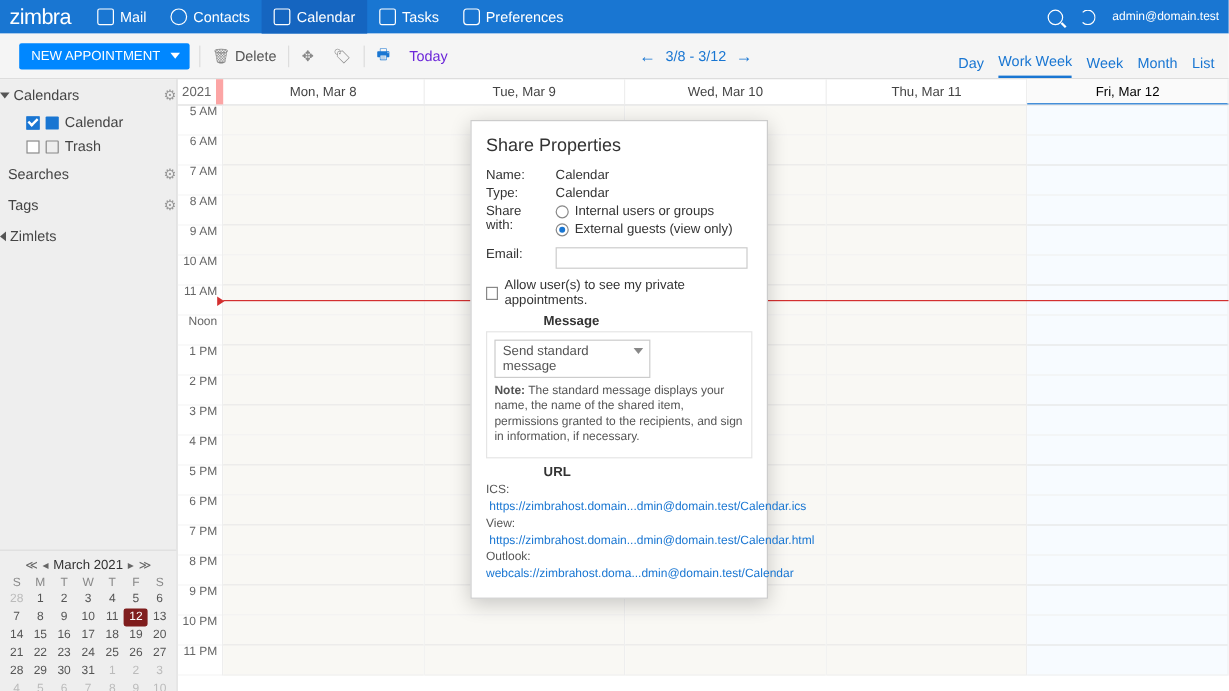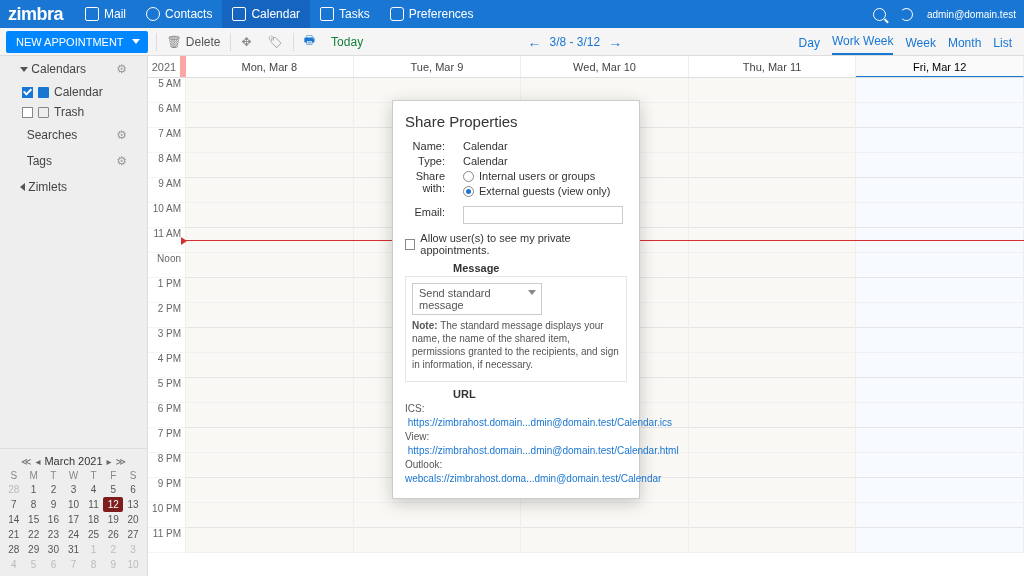--- a/index.html
+++ b/index.html
@@ -1,39 +1,39 @@
 <!DOCTYPE html>
 <html><head>
 <meta charset="utf-8">
 <style>
 * { box-sizing: border-box; margin: 0; padding: 0; }
 body { font-family: "Helvetica Neue", Arial, sans-serif; font-size: 12px; color: #333; width: 1024px; height: 576px; overflow: hidden; position: relative; background: #fff; }
 
 .topbar { background: #1976d2; height: 28px; display: flex; align-items: center; color: #fff; padding: 0 8px; }
-.logo { font-weight: 700; font-size: 18px; letter-spacing: -0.5px; margin-right: 12px; }
+.logo { font-weight: 400; font-size: 18px; letter-spacing: -0.5px; margin-right: 12px; }
 .topnav { display: flex; height: 100%; }
 .topnav .tab { display: flex; align-items: center; padding: 0 10px; gap: 5px; cursor: pointer; font-size: 12px; }
 .topnav .tab.active { background: #1565c0; }
 .tabicon { width: 14px; height: 14px; border: 1.5px solid #fff; border-radius: 2px; display: inline-block; }
 .topbar .right { margin-left: auto; display: flex; align-items: center; gap: 14px; font-size: 10px; }
 
-.toolbar { height: 28px; background: #f5f5f5; border-bottom: 1px solid #ddd; display: flex; align-items: center; }
+.toolbar { height: 38px; background: #f5f5f5; border-bottom: 1px solid #ddd; display: flex; align-items: center; padding-left: 10px; }
 .newbtn { background: #0087ff; color: #fff; height: 22px; margin: 3px 6px; display: flex; align-items: center; padding: 0 24px 0 10px; font-size: 11px; position: relative; cursor: pointer; border-radius: 2px; }
 .newbtn .caret { position: absolute; right: 8px; top: 8px; border-left: 4px solid transparent; border-right: 4px solid transparent; border-top: 5px solid #fff; }
 .toolbtn { display: flex; align-items: center; padding: 0 8px; height: 100%; color: #555; gap: 4px; cursor: pointer; }
 .toolsep { width: 1px; background: #ddd; height: 18px; margin: 0 2px; }
 .toolbar .center { margin-left: auto; display: flex; align-items: center; gap: 8px; color: #1976d2; padding-right: 8px; }
 .toolbar .viewsel { margin-left: auto; display: flex; gap: 12px; padding: 0 12px; color: #1976d2; height: 100%; align-items: flex-end; font-size: 12px; }
 .viewsel span { padding-bottom: 5px; cursor: pointer; }
 .viewsel span.active { border-bottom: 2px solid #1976d2; }
 .arrow { cursor: pointer; color: #1976d2; font-size: 14px; }
 
 .main { display: flex; height: calc(100% - 56px); }
 .sidebar { width: 148px; background: #eee; border-right: 1px solid #ddd; display: flex; flex-direction: column; }
-.side-section { padding: 6px 20px; display: flex; align-items: center; cursor: pointer; color: #444; }
+.side-section { padding: 6px 0; display: flex; align-items: center; cursor: pointer; color: #444; }
 .side-section .gear { margin-left: auto; color: #999; }
 .side-item { padding: 3px 8px 3px 22px; display: flex; align-items: center; gap: 5px; cursor: pointer; color: #444; }
 .chk { width: 11px; height: 11px; border: 1px solid #888; display: inline-block; background: #fff; }
 .chk.on { background: #1976d2; border-color: #1976d2; position: relative; }
 .chk.on::after { content:""; position:absolute; left:2px; top:-1px; width:3px; height:6px; border:solid #fff; border-width:0 2px 2px 0; transform:rotate(45deg); }
 .minical-wrap { margin-top: auto; border-top: 1px solid #ddd; padding: 4px; background: #eee; }
 .minical-head { display: flex; align-items: center; justify-content: center; gap: 4px; font-size: 11px; color: #333; padding: 2px 0; }
 .minical-head .nav { cursor: pointer; color: #666; font-size: 10px; }
 .minical { width: 100%; border-collapse: collapse; font-size: 10px; text-align: center; color: #555; }
 .minical th { font-weight: normal; color: #888; padding: 1px; }
@@ -54,38 +54,38 @@
 .daycol.today { background: #f7fbff; }
 .daycol .slot { height: 25px; border-bottom: 1px solid #f0f0f0; }
 .daycol .slot:nth-child(2n) { border-bottom: 1px solid #e5e5e5; }
 .daycol.dim .slot { background: #f9f8f4; }
 .nowline { position: absolute; left: 38px; right: 0; height: 0; border-top: 1px solid #d32f2f; }
 .nowline::before { content:""; position:absolute; left:-5px; top:-4px; border-left:6px solid #d32f2f; border-top:4px solid transparent; border-bottom:4px solid transparent; }
 
 .modal { position: absolute; left: 392px; top: 100px; width: 248px; background: #fff; border: 1px solid #ccc; box-shadow: 0 4px 16px rgba(0,0,0,0.2); padding: 12px; font-size: 11px; }
 .modal h2 { font-size: 15px; font-weight: 500; color: #333; margin-bottom: 10px; }
 .frow { display: flex; margin-bottom: 3px; }
-.frow .lbl { width: 58px; text-align: right; padding-right: 18px; color: #333; }
+.frow .lbl { width: 58px; padding-right: 18px; color: #333; }
 .frow .val { flex: 1; }
 .radio-row { display: flex; align-items: center; gap: 5px; margin-bottom: 3px; }
 .radio { width: 11px; height: 11px; border: 1px solid #888; border-radius: 50%; display: inline-block; position: relative; }
 .radio.on::after { content:""; position:absolute; left:2px; top:2px; width:5px; height:5px; background:#1976d2; border-radius:50%; }
 .emailinput { width: 160px; height: 18px; border: 1px solid #ccc; }
 .chkrow { display: flex; align-items: center; gap: 5px; margin: 8px 0 6px; }
 .msgsel { border: 1px solid #ccc; padding: 3px 20px 3px 6px; display: inline-block; position: relative; width: 130px; color: #555; }
 .msgsel .caret2 { position:absolute; right:5px; top:6px; border-left:4px solid transparent; border-right:4px solid transparent; border-top:5px solid #888; }
 .note { background: #fff; border: none; padding: 4px 0; font-size: 10px; color: #555; line-height: 1.3; }
 .section-label { font-weight: bold; margin-top: 6px; margin-bottom: 2px; padding-left: 48px; }
 .urltext { font-size: 10px; color: #555; line-height: 1.4; }
 .urltext a { color: #1976d2; text-decoration: none; }
 .btnrow { display: flex; justify-content: flex-end; gap: 6px; margin-top: 10px; }
 .btn { border: 1px solid #ccc; background: #fff; padding: 3px 10px; font-size: 11px; cursor: pointer; border-radius: 2px; color: #555; }
 .btn.disabled { color: #bbb; }
 .toolicon { color: #888; font-size: 12px; }
-.todaylink { color: #15803d; cursor: pointer; }
+.todaylink { color: #6d28d9; cursor: pointer; }
 .caretL { display:inline-block; border-right:5px solid #555; border-top:4px solid transparent; border-bottom:4px solid transparent; }
 .caretD { display:inline-block; border-top:5px solid #555; border-left:4px solid transparent; border-right:4px solid transparent; }
 </style>
 </head>
 <body>
 
 <div class="topbar">
   <span class="logo">zimbra</span>
   <div class="topnav">
     <div class="tab">

